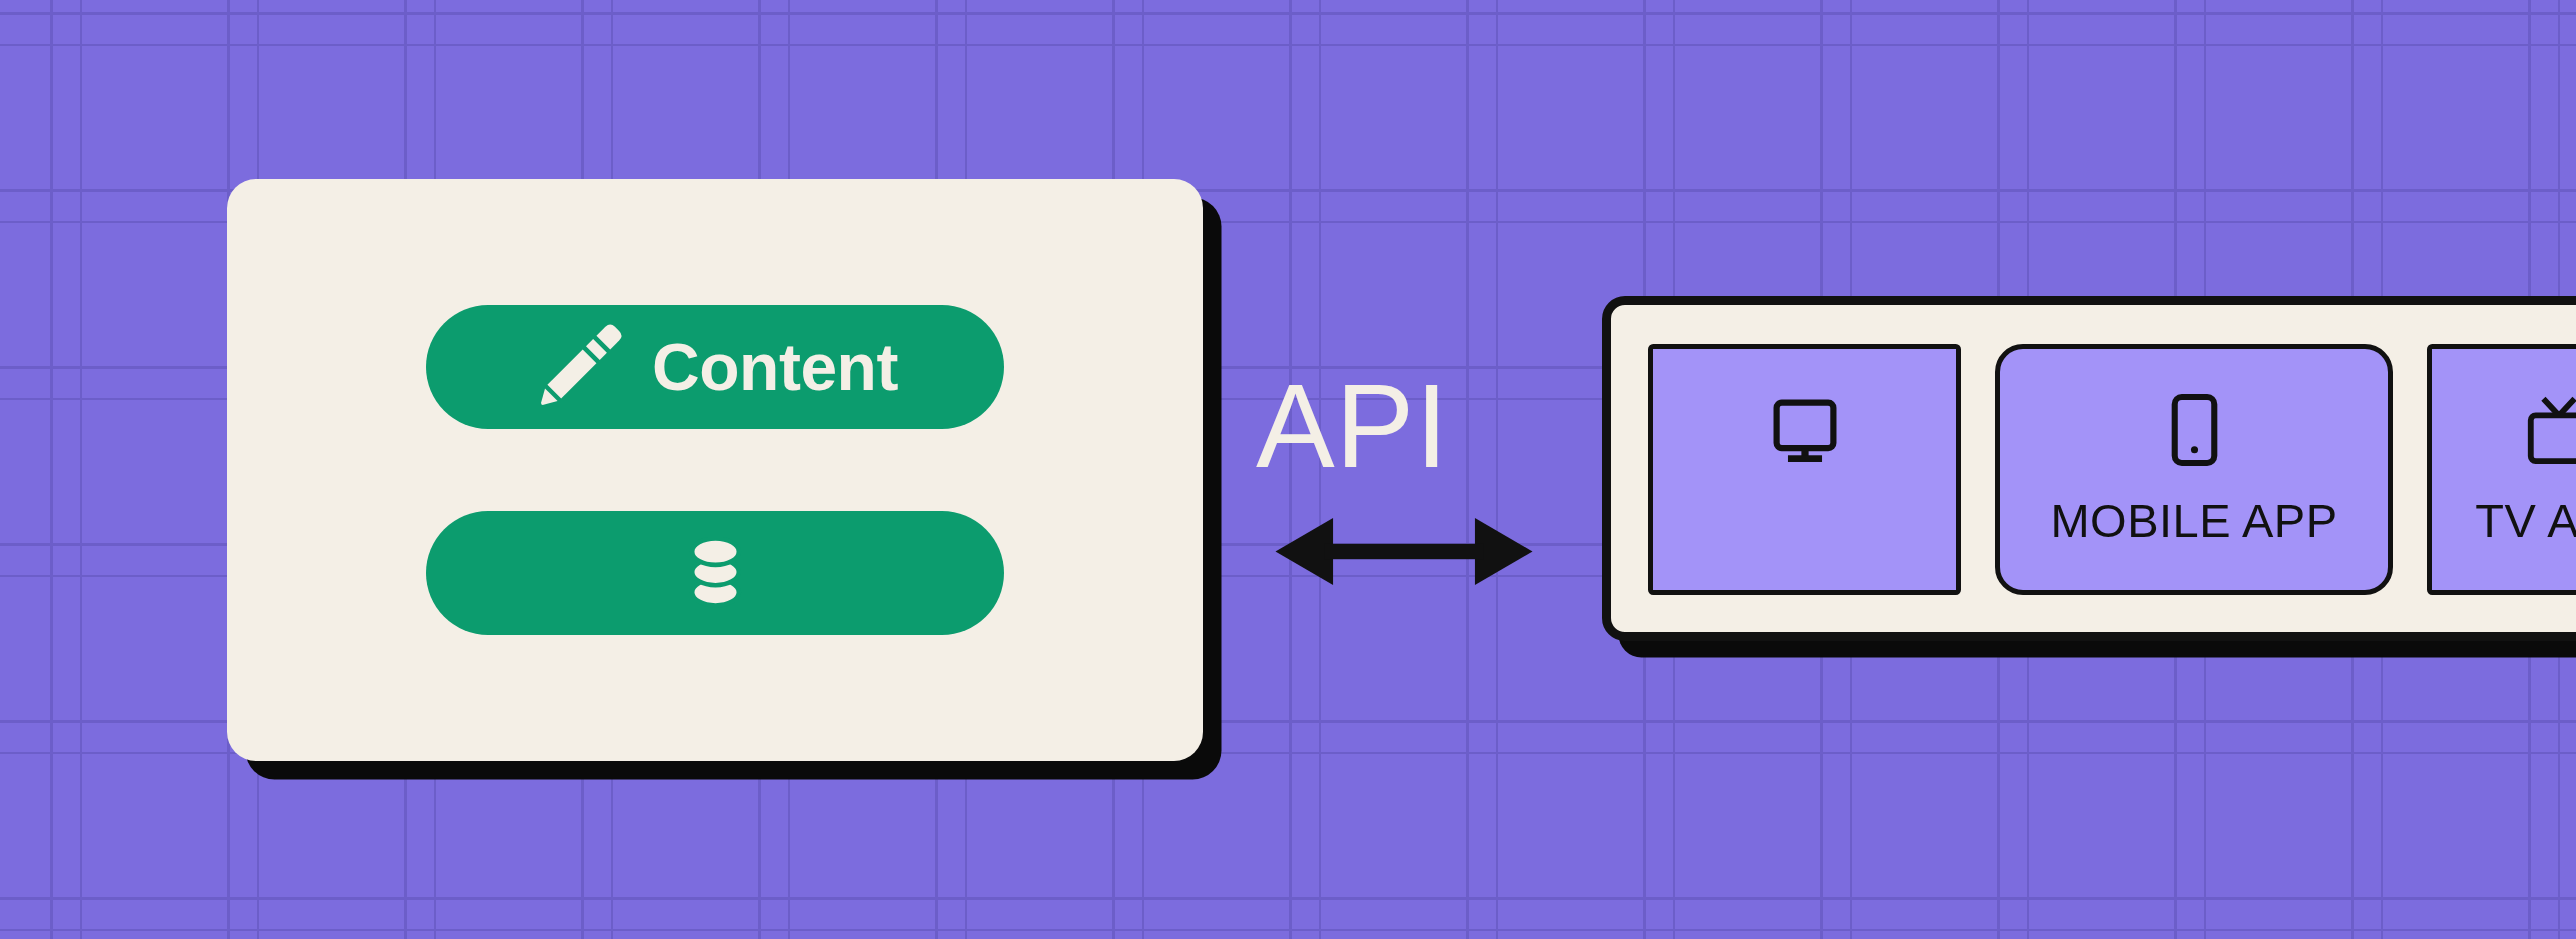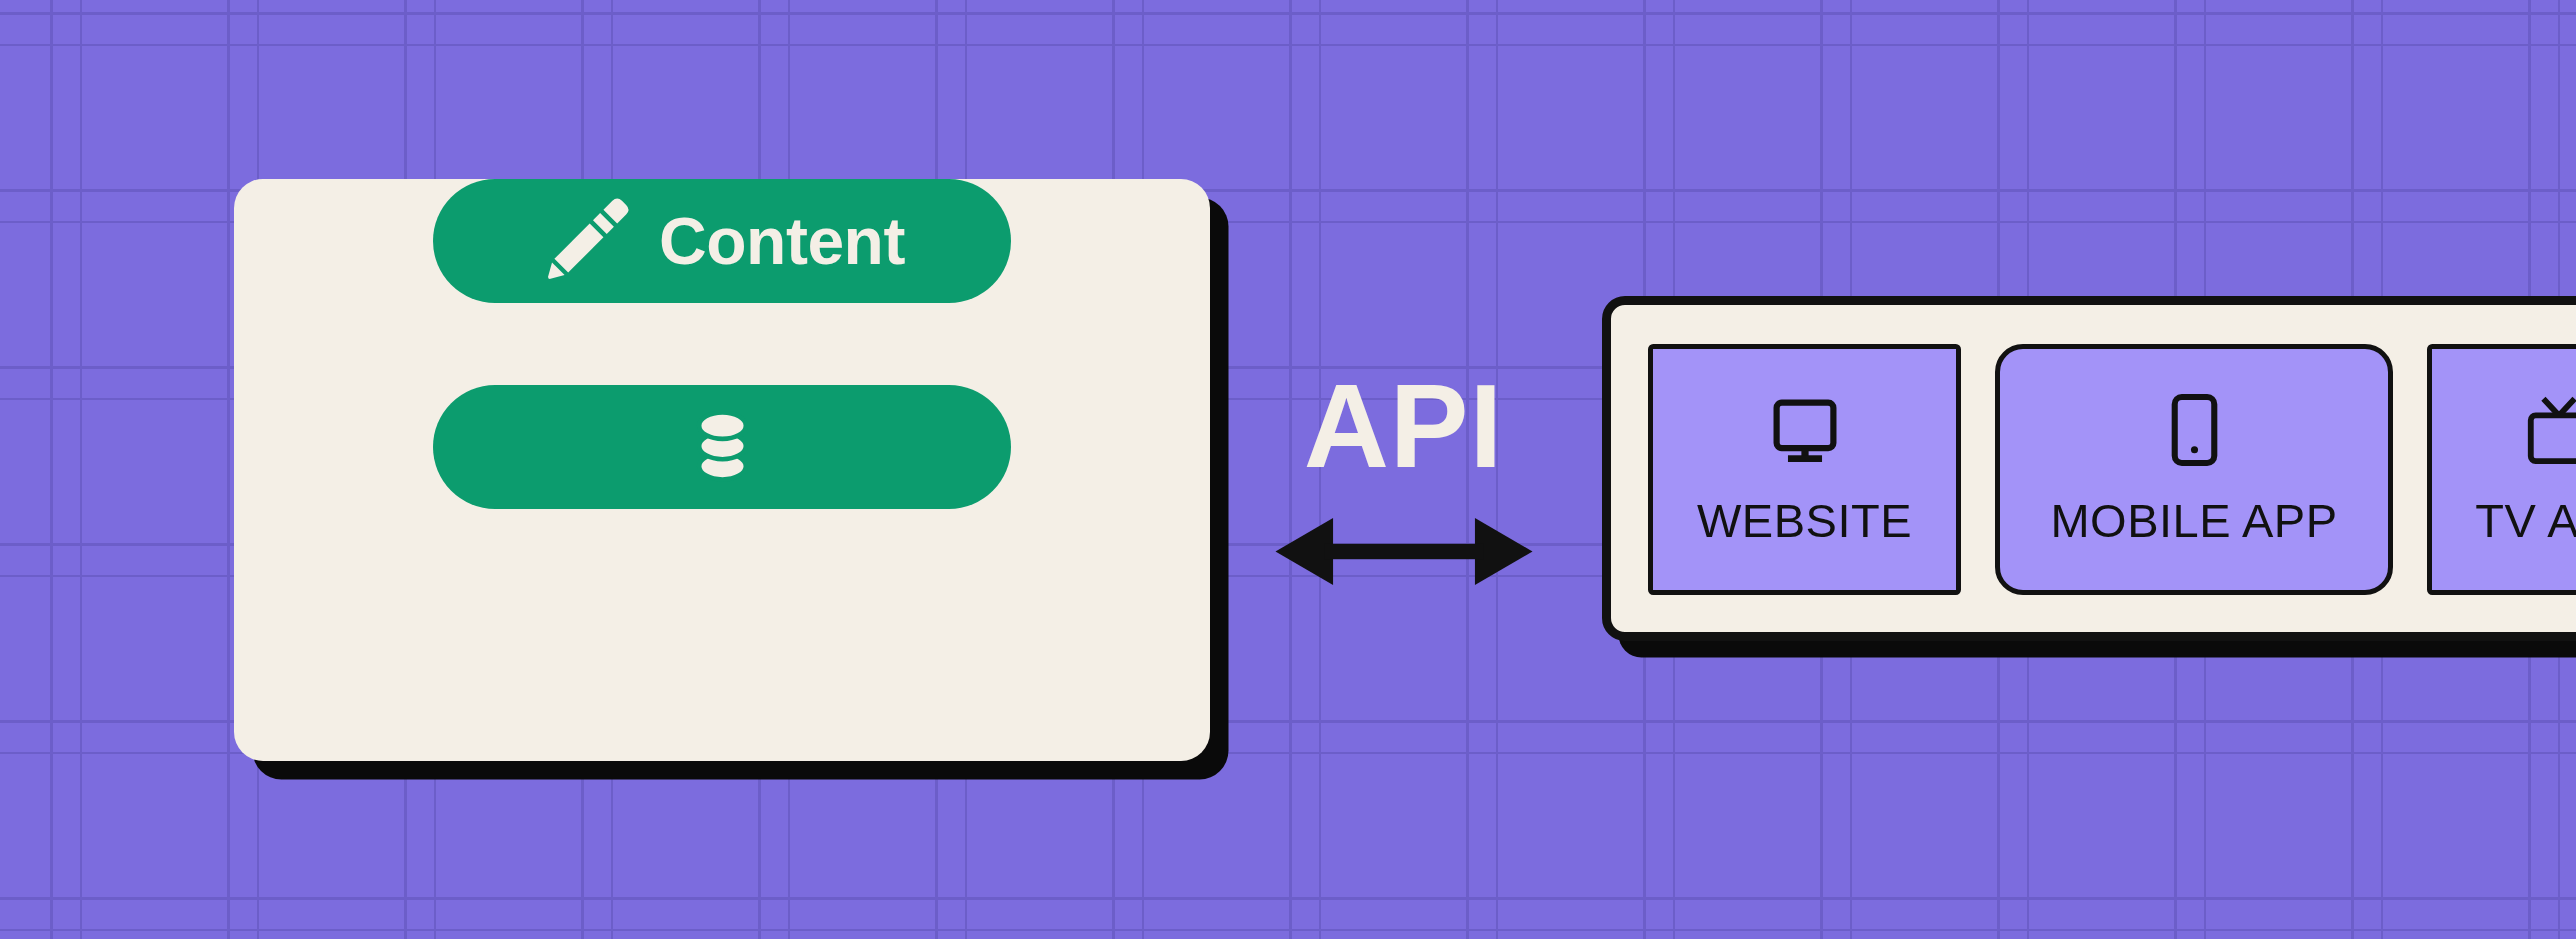--- a/index.html
+++ b/index.html
@@ -16,44 +16,44 @@
         transparent 53px 80px, var(--grid-line,#6C5EC9) 80px 82px,
         transparent 82px 177px),
       repeating-linear-gradient(180deg,
         transparent 0px 12.4px, var(--grid-line,#6C5EC9) 12.4px 15px,
         transparent 15px 44px, var(--grid-line,#6C5EC9) 44px 46px,
         transparent 46px 177px);
   }
 
   
   .cms-card{
-    position:absolute;left:234px;top:179px;width:976px;height:582px;
+    position:absolute;left:227px;top:179px;width:976px;height:582px;
     background:var(--cream,#F4EFE6);border-radius:29px;
     box-shadow:18.5px 18.5px 0 var(--shadow,#0A0A0A);
-    display:flex;flex-direction:column;align-items:center;justify-content:flex-start;
+    display:flex;flex-direction:column;align-items:center;justify-content:center;
     gap:82px;
   }
   .pill{
     width:578px;height:124px;border-radius:62px;
     background:var(--green,#0C9C6E);
     display:flex;align-items:center;justify-content:center;gap:27px;
   }
   .pill-label{
     font-size:66px;font-weight:700;color:var(--cream,#F4EFE6);
     letter-spacing:-0.5px;line-height:1;white-space:nowrap;
   }
   .pencil-svg{width:93px;height:93px;}
   .db-svg{width:65px;height:72px;}
   .cream-fill{fill:var(--cream,#F4EFE6);}
   .db-disk{fill:var(--cream,#F4EFE6);stroke:var(--green,#0C9C6E);stroke-width:9px;}
 
   
   .api-label{
-    position:absolute;left:1272px;top:367px;width:263px;
-    text-align:center;font-size:118px;font-weight:700;line-height:118px;
+    position:absolute;left:1221px;top:367px;width:263px;
+    text-align:center;font-size:118px;font-weight:400;line-height:118px;
     color:var(--cream,#F4EFE6);letter-spacing:1px;
   }
   .arrow-svg{position:absolute;left:1275px;top:515px;width:258px;height:73px;}
   .ink-fill{fill:var(--ink,#111111);}
 
   
   .channels-card{
     position:absolute;left:1602px;top:296px;width:1139px;height:345px;
     box-sizing:border-box;background:var(--cream,#F4EFE6);
     border:9.3px solid var(--ink,#111111);border-radius:23px;
@@ -120,21 +120,20 @@
   <div class="channels-card">
 
     <div class="channel-box w-website">
       <div class="channel-icon-wrap">
         <svg width="64" height="63" viewBox="0 0 124 122">
           <rect class="ink-stroke" x="7" y="7" width="110" height="88" rx="10"></rect>
           <rect class="ink-fill" x="55" y="95" width="14" height="16"></rect>
           <rect class="ink-fill" x="29" y="109" width="66" height="13"></rect>
         </svg>
       </div>
-      <span class="channel-label">WEBSITE</span>
     </div>
 
     <div class="channel-box w-mobile">
       <div class="channel-icon-wrap">
         <svg width="47" height="72" viewBox="0 0 92 142">
           <rect class="ink-stroke" x="7" y="6" width="78" height="130" rx="14"></rect>
           <circle class="ink-fill" cx="46" cy="110" r="7"></circle>
         </svg>
       </div>
       <span class="channel-label">MOBILE APP</span>

